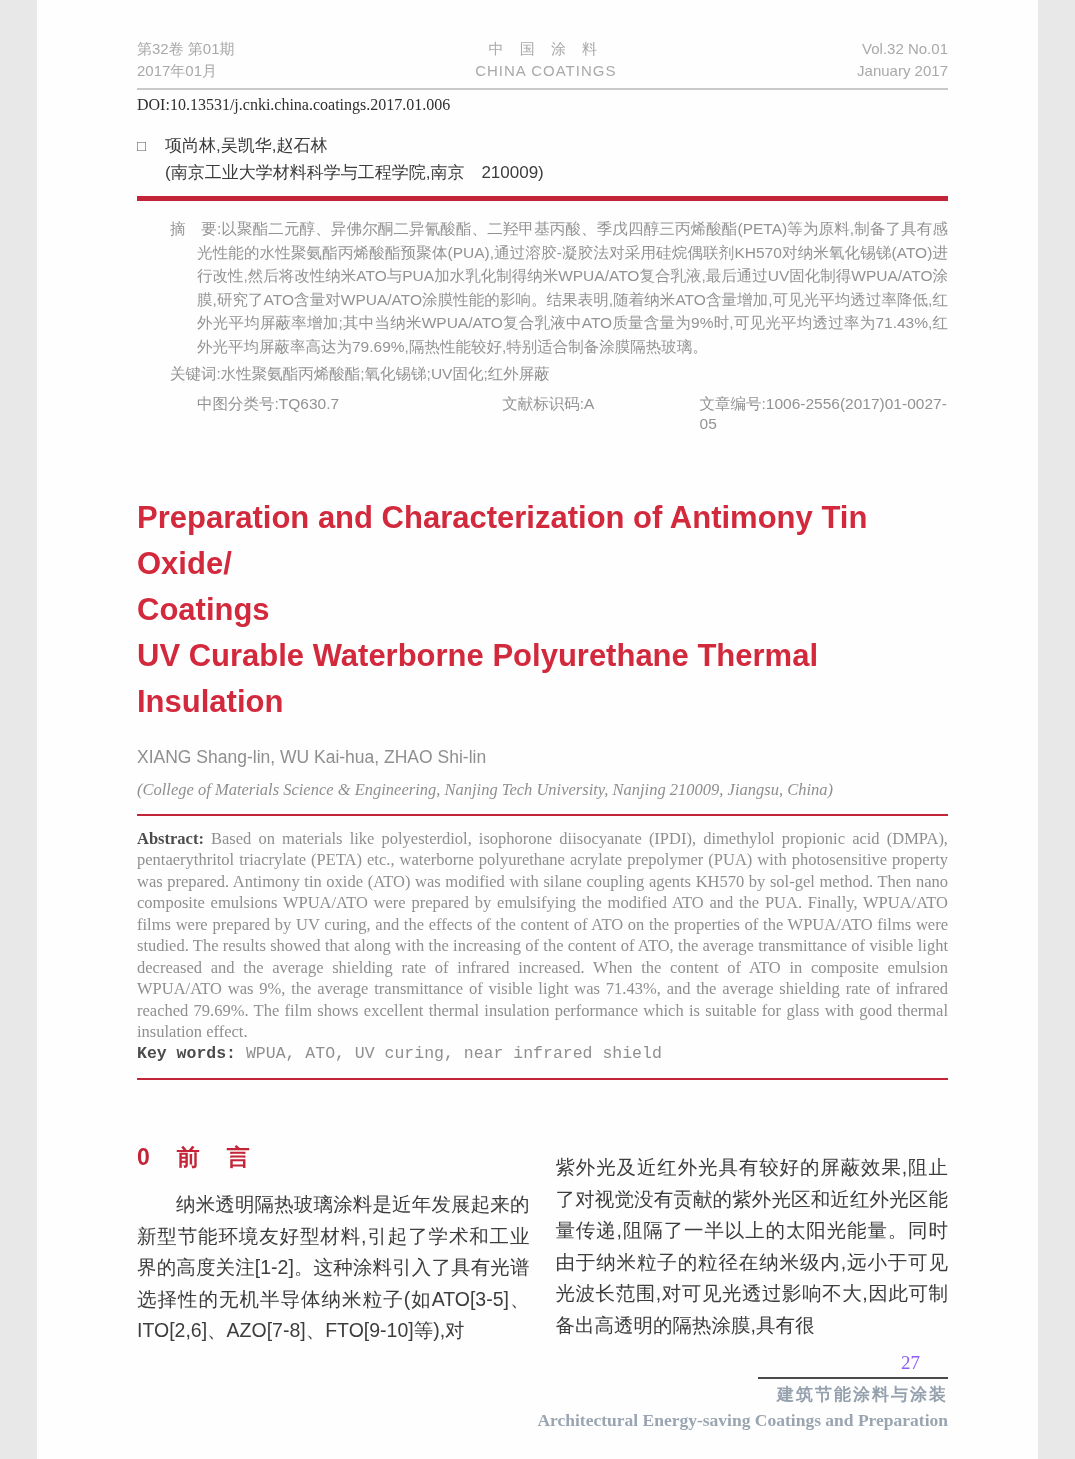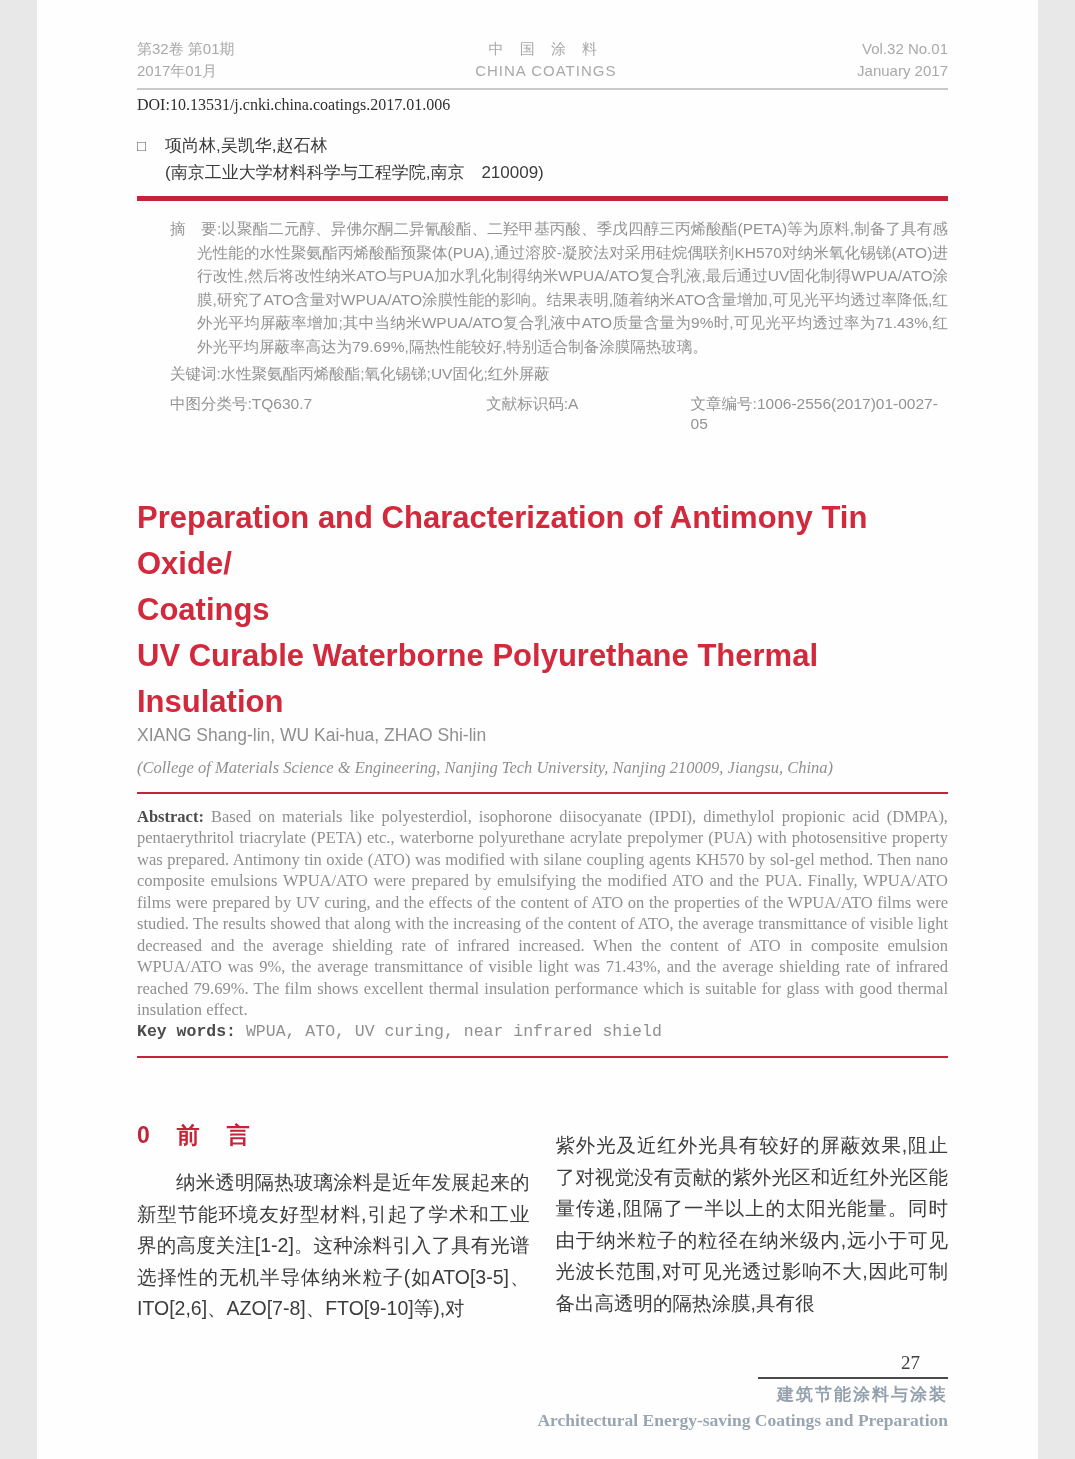--- a/index.html
+++ b/index.html
@@ -28,45 +28,45 @@
   
   .authors-cn { margin-top: 18px; color: #3c3c3c; font-size: 17px; line-height: 27px; }
   .authors-cn .bullet { display: inline-block; width: 28px; color: #5a5a5a; font-size: 15px; }
   .authors-cn .affil { padding-left: 28px; }
   .rule-red-thick { border: none; border-top: 5px solid #c32438; margin-top: 10px; }
 
   
   .abs-cn { margin-top: 16px; color: #939393; font-size: 15.5px; line-height: 23.5px; text-align: justify; padding-left: 60px; text-indent: -27px; }
   .kw-cn { margin-top: 4px; color: #939393; font-size: 15.5px; line-height: 23.5px; padding-left: 33px; }
   .meta-row { display: flex; margin-top: 8px; color: #939393; font-size: 15.5px; padding-left: 33px; }
-  .meta-row .m1 { width: 325px; }
+  .meta-row .m1 { width: 325px; margin-left: 27px; }
   .meta-row .m2 { width: 210px; }
 
   
   .title-en { margin-top: 62px; color: #d2293d; font-size: 31px; line-height: 46px; font-weight: bold; font-stretch: condensed; letter-spacing: 0; }
-  .authors-en { margin-top: 0; color: #8f8f8f; font-size: 17.5px; }
+  .authors-en { margin-top: 22px; color: #8f8f8f; font-size: 17.5px; }
   .affil-en { margin-top: 12px; color: #8f8f8f; font-size: 16.5px; font-style: italic; font-family: "Liberation Serif", serif; }
   .rule-red-thin { border: none; border-top: 2px solid #c32438; margin-top: 14px; }
 
   
   .abs-en { margin-top: 12px; font-family: "Liberation Serif", serif; color: #8f8f8f; font-size: 16.5px; line-height: 21.5px; text-align: justify; }
   .abs-en .lbl, .kw-en .lbl { font-weight: bold; color: #4c4c4c; }
   .kw-en { font-family: Liberation Mono, monospace; color: #8f8f8f; font-size: 16.5px; line-height: 21.5px; }
 
   
   .columns { display: flex; gap: 26px; margin-top: 62px; }
   .col { width: 430px; }
   .sec-heading { color: #c32438; font-size: 23px; font-weight: bold; letter-spacing: 2px; margin-bottom: 16px; }
   .body-par { color: #3d3d3d; font-size: 19.5px; line-height: 31.5px; text-align: justify; }
   .indent { text-indent: 2em; }
   .col-right { padding-top: 10px; }
 
   
   .footer { position: absolute; right: 90px; bottom: 28px; text-align: right; }
-  .page-num { font-family: "Liberation Serif", serif; color: #404040; font-size: 19px; padding-right: 28px; }
+  .page-num { font-family: "Liberation Serif", serif; color: #8b5cf6; font-size: 19px; padding-right: 28px; }
   .footer-rule { border: none; border-top: 2px solid #4a4a4a; width: 190px; margin: 3px 0 4px auto; }
   .footer-cn { color: #96a1ae; font-size: 17px; font-weight: bold; letter-spacing: 2px; }
   .footer-en { font-family: "Liberation Serif", serif; color: #9aa5b1; font-size: 17.5px; font-weight: bold; margin-top: 4px; }
 </style>
 </head>
 <body>
 
 <div class="page">
   <div class="content">
 

